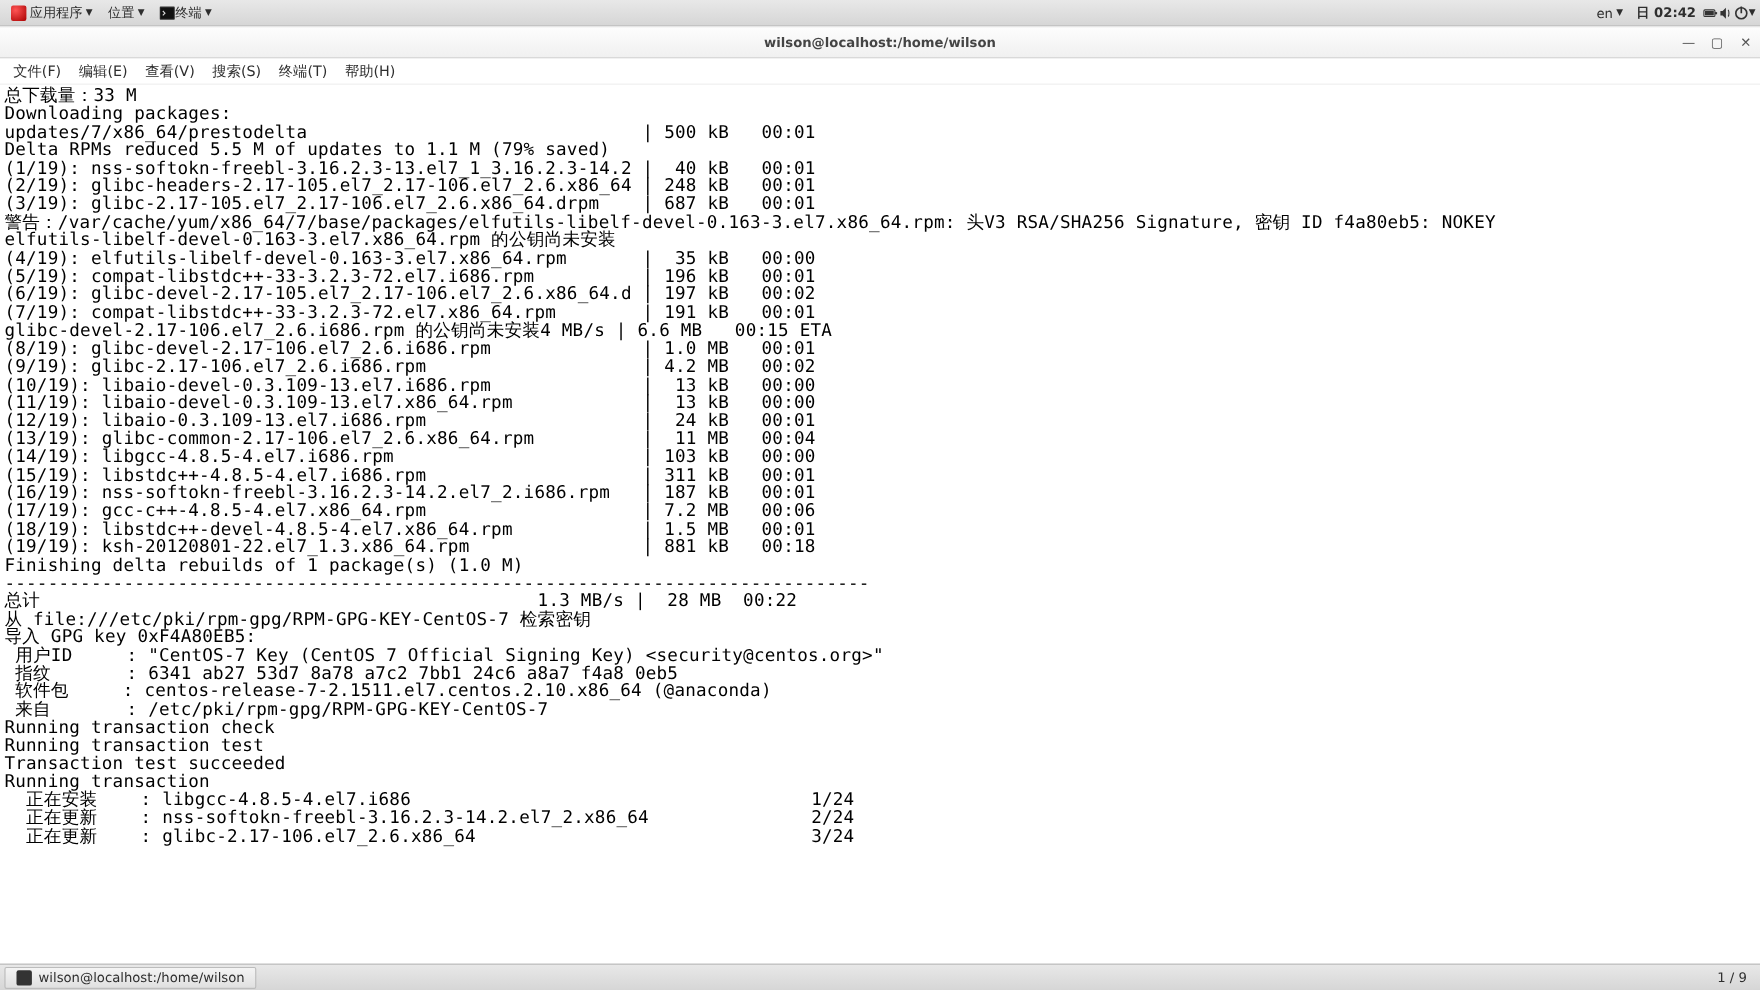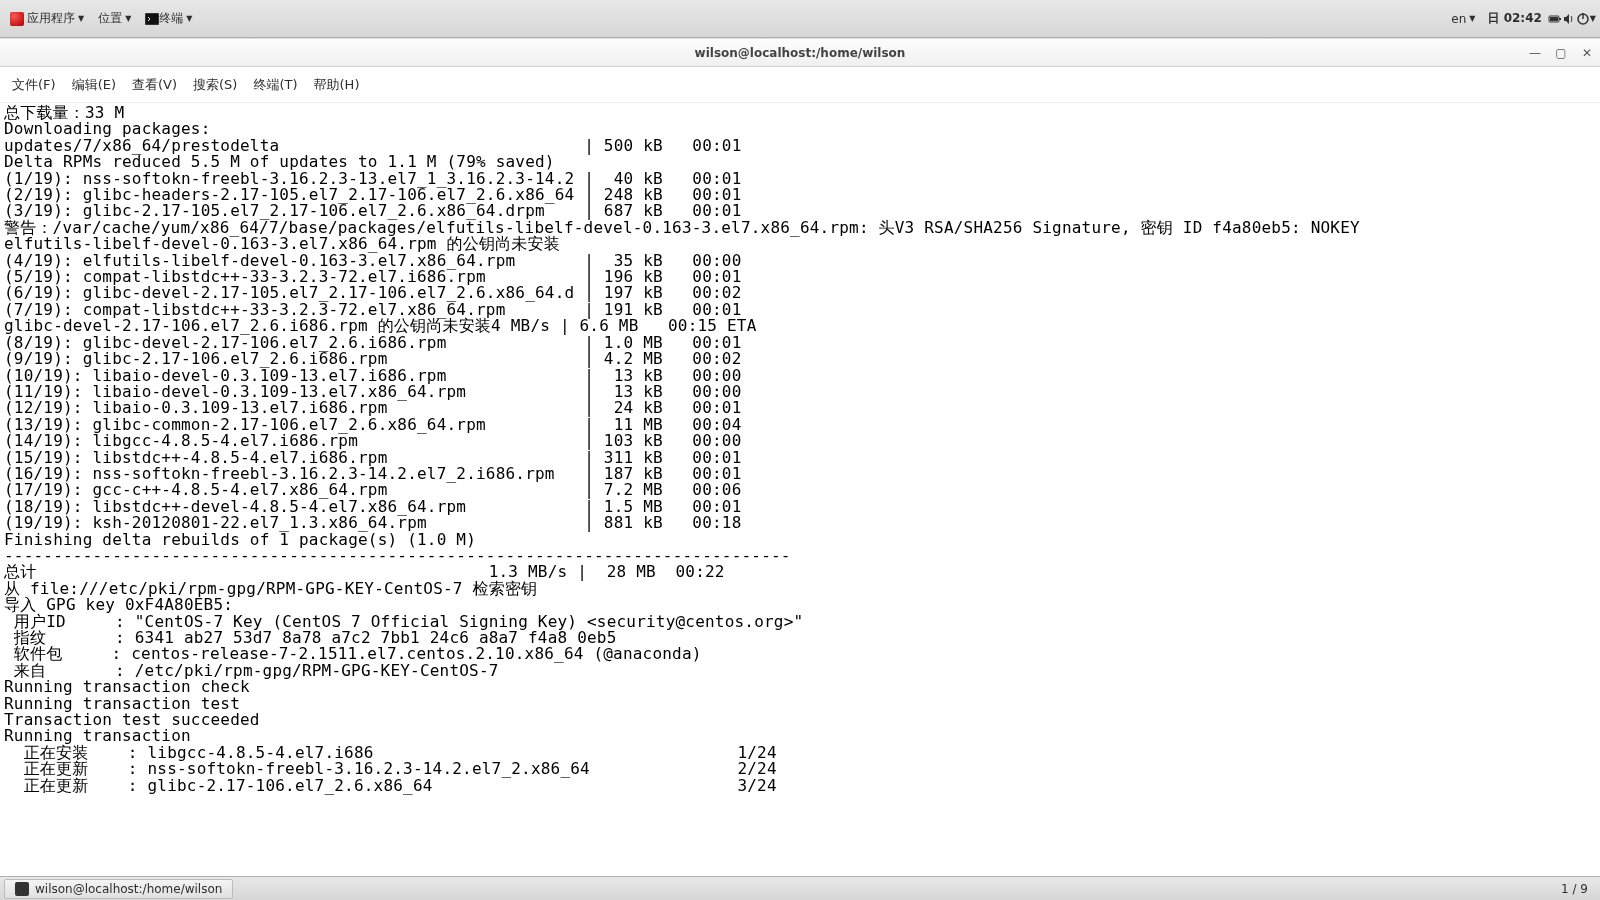--- a/index.html
+++ b/index.html
@@ -8,21 +8,21 @@
       font-size: 12px;
       background: #ffffff;
       width: 1600px;
       height: 900px;
       overflow: hidden;
       display: flex;
       flex-direction: column;
     }
     
     .top-panel {
-      height: 38px;
+      height: 24px;
       background: linear-gradient(#e8e8e8, #d6d6d6);
       border-bottom: 1px solid #b0b0b0;
       display: flex;
       align-items: center;
       padding: 0 4px;
       font-size: 12px;
       color: #2e2e2e;
     }
     .top-panel .left-items { display: flex; align-items: center; gap: 2px; }
     .top-panel .right-items { margin-left: auto; display: flex; align-items: center; }
@@ -38,21 +38,21 @@
       height: 28px;
       background: linear-gradient(#fdfdfd, #f0f0f0);
       border-bottom: 1px solid #d0d0d0;
       display: flex; align-items: center; justify-content: center;
       position: relative;
       font-size: 12px; color: #444; font-weight: bold;
     }
     .win-controls { position: absolute; right: 6px; display: flex; gap: 12px; color: #555; }
     .win-ctrl { width:14px; text-align:center; cursor:pointer; font-weight: normal; }
     .menu-bar {
-      height: 36px; display: flex; align-items: center; padding: 0 4px;
+      height: 24px; display: flex; align-items: center; padding: 0 4px;
       background: #ffffff; border-bottom: 1px solid #eee;
       font-size: 13px; color: #2e2e2e;
     }
     .menu-item { padding: 2px 8px; cursor: pointer; }
     .terminal {
       flex:1;
       font-family: "DejaVu Sans Mono", monospace;
       font-size: 16px;
       line-height: 16.4px;
       white-space: pre;

